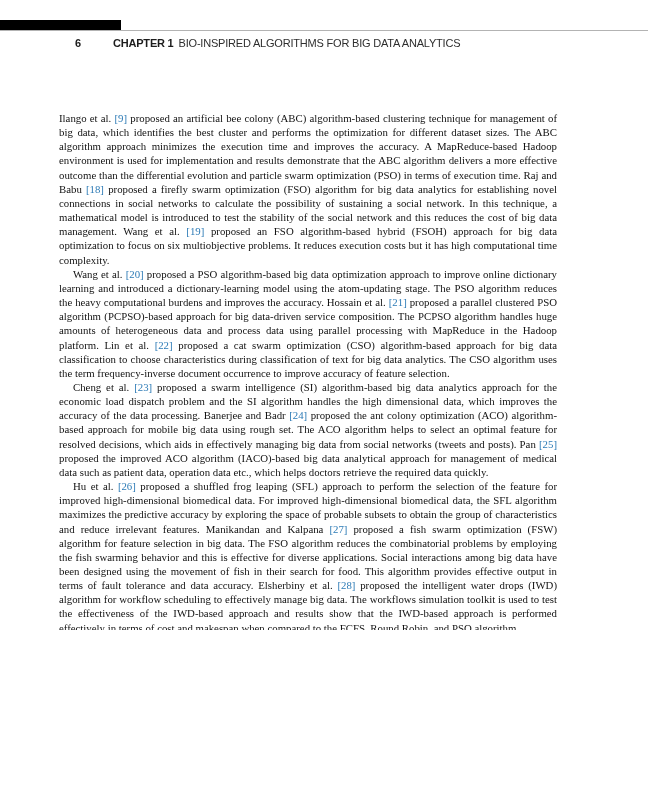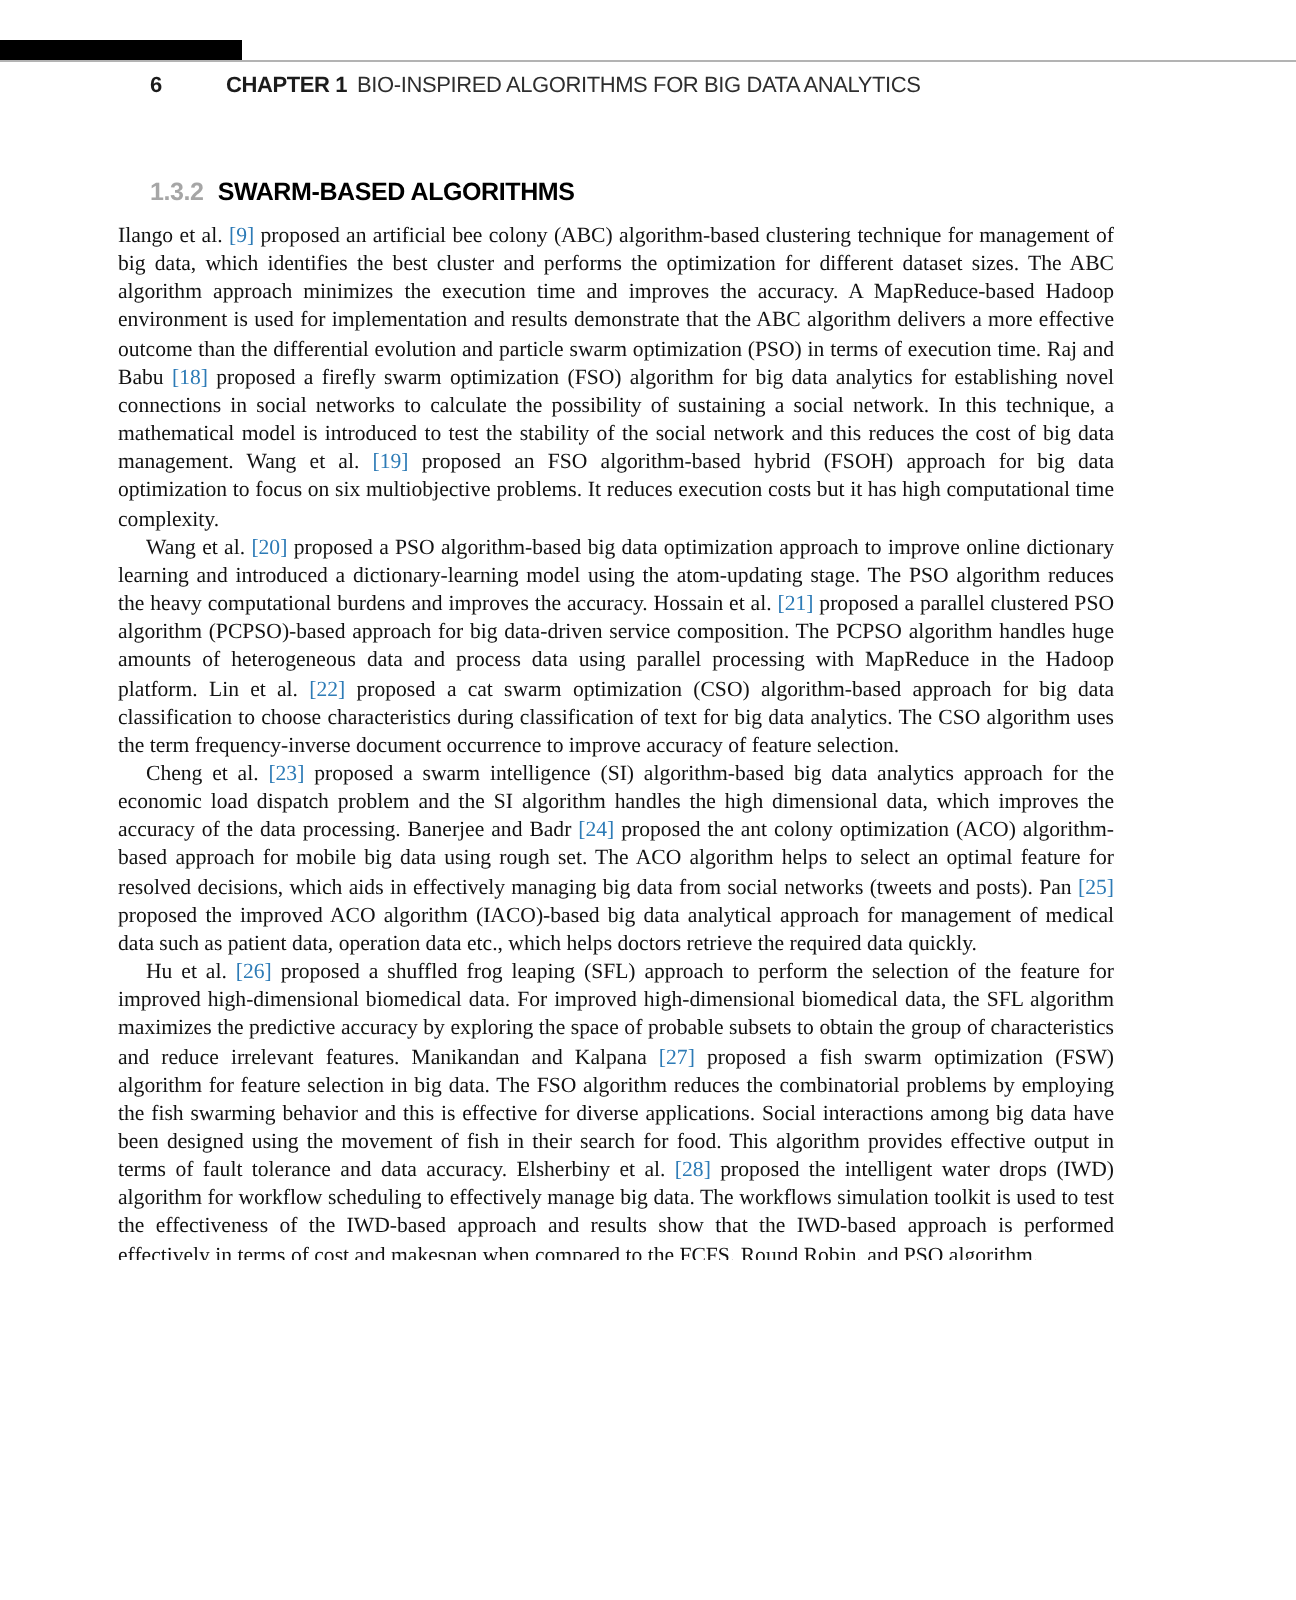--- a/index.html
+++ b/index.html
@@ -62,23 +62,20 @@
 <body>
 
 <div class="page">
   <div class="top-bar" style="background: rgb(0, 0, 0);"></div>
   <div class="header-rule" style="background: rgb(179, 179, 179);"></div>
 
   <div class="running-head">
     <span class="pg">6</span><span class="ch">CHAPTER 1</span><span class="ct">BIO-INSPIRED ALGORITHMS FOR BIG DATA ANALYTICS</span>
   </div>
 
-  <div class="section-heading">
-    <span class="sec-num" style="color: rgb(166, 166, 166);">1.3.2</span><span class="sec-title">SWARM-BASED ALGORITHMS</span>
-  </div>
 
   <div class="body-text" id="body-text">
       <p class="no-indent"><span>Ilango et al. </span><span style="color: rgb(45, 123, 182);">[9]</span><span> proposed an artificial bee colony (ABC) algorithm-based clustering technique for management of big data, which identifies the best cluster and performs the optimization for different dataset sizes. The ABC algorithm approach minimizes the execution time and improves the accuracy. A MapReduce-based Hadoop environment is used for implementation and results demonstrate that the ABC algorithm delivers a more effective outcome than the differential evolution and particle swarm optimization (PSO) in terms of execution time. Raj and Babu </span><span style="color: rgb(45, 123, 182);">[18]</span><span> proposed a firefly swarm optimization (FSO) algorithm for big data analytics for establishing novel connections in social networks to calculate the possibility of sustaining a social network. In this technique, a mathematical model is introduced to test the stability of the social network and this reduces the cost of big data management. Wang et al. </span><span style="color: rgb(45, 123, 182);">[19]</span><span> proposed an FSO algorithm-based hybrid (FSOH) approach for big data optimization to focus on six multiobjective problems. It reduces execution costs but it has high computational time complexity.</span></p>
       <p><span>Wang et al. </span><span style="color: rgb(45, 123, 182);">[20]</span><span> proposed a PSO algorithm-based big data optimization approach to improve online dictionary learning and introduced a dictionary-learning model using the atom-updating stage. The PSO algorithm reduces the heavy computational burdens and improves the accuracy. Hossain et al. </span><span style="color: rgb(45, 123, 182);">[21]</span><span> proposed a parallel clustered PSO algorithm (PCPSO)-based approach for big data-driven service composition. The PCPSO algorithm handles huge amounts of heterogeneous data and process data using parallel processing with MapReduce in the Hadoop platform. Lin et al. </span><span style="color: rgb(45, 123, 182);">[22]</span><span> proposed a cat swarm optimization (CSO) algorithm-based approach for big data classification to choose characteristics during classification of text for big data analytics. The CSO algorithm uses the term frequency-inverse document occurrence to improve accuracy of feature selection.</span></p>
       <p><span>Cheng et al. </span><span style="color: rgb(45, 123, 182);">[23]</span><span> proposed a swarm intelligence (SI) algorithm-based big data analytics approach for the economic load dispatch problem and the SI algorithm handles the high dimensional data, which improves the accuracy of the data processing. Banerjee and Badr </span><span style="color: rgb(45, 123, 182);">[24]</span><span> proposed the ant colony optimization (ACO) algorithm-based approach for mobile big data using rough set. The ACO algorithm helps to select an optimal feature for resolved decisions, which aids in effectively managing big data from social networks (tweets and posts). Pan </span><span style="color: rgb(45, 123, 182);">[25]</span><span> proposed the improved ACO algorithm (IACO)-based big data analytical approach for management of medical data such as patient data, operation data etc., which helps doctors retrieve the required data quickly.</span></p>
       <p><span>Hu et al. </span><span style="color: rgb(45, 123, 182);">[26]</span><span> proposed a shuffled frog leaping (SFL) approach to perform the selection of the feature for improved high-dimensional biomedical data. For improved high-dimensional biomedical data, the SFL algorithm maximizes the predictive accuracy by exploring the space of probable subsets to obtain the group of characteristics and reduce irrelevant features. Manikandan and Kalpana </span><span style="color: rgb(45, 123, 182);">[27]</span><span> proposed a fish swarm optimization (FSW) algorithm for feature selection in big data. The FSO algorithm reduces the combinatorial problems by employing the fish swarming behavior and this is effective for diverse applications. Social interactions among big data have been designed using the movement of fish in their search for food. This algorithm provides effective output in terms of fault tolerance and data accuracy. Elsherbiny et al. </span><span style="color: rgb(45, 123, 182);">[28]</span><span> proposed the intelligent water drops (IWD) algorithm for workflow scheduling to effectively manage big data. The workflows simulation toolkit is used to test the effectiveness of the IWD-based approach and results show that the IWD-based approach is performed effectively in terms of cost and makespan when compared to the FCFS, Round Robin, and PSO algorithm.</span></p>
     </div>
 </div>
 
 </body></html>

